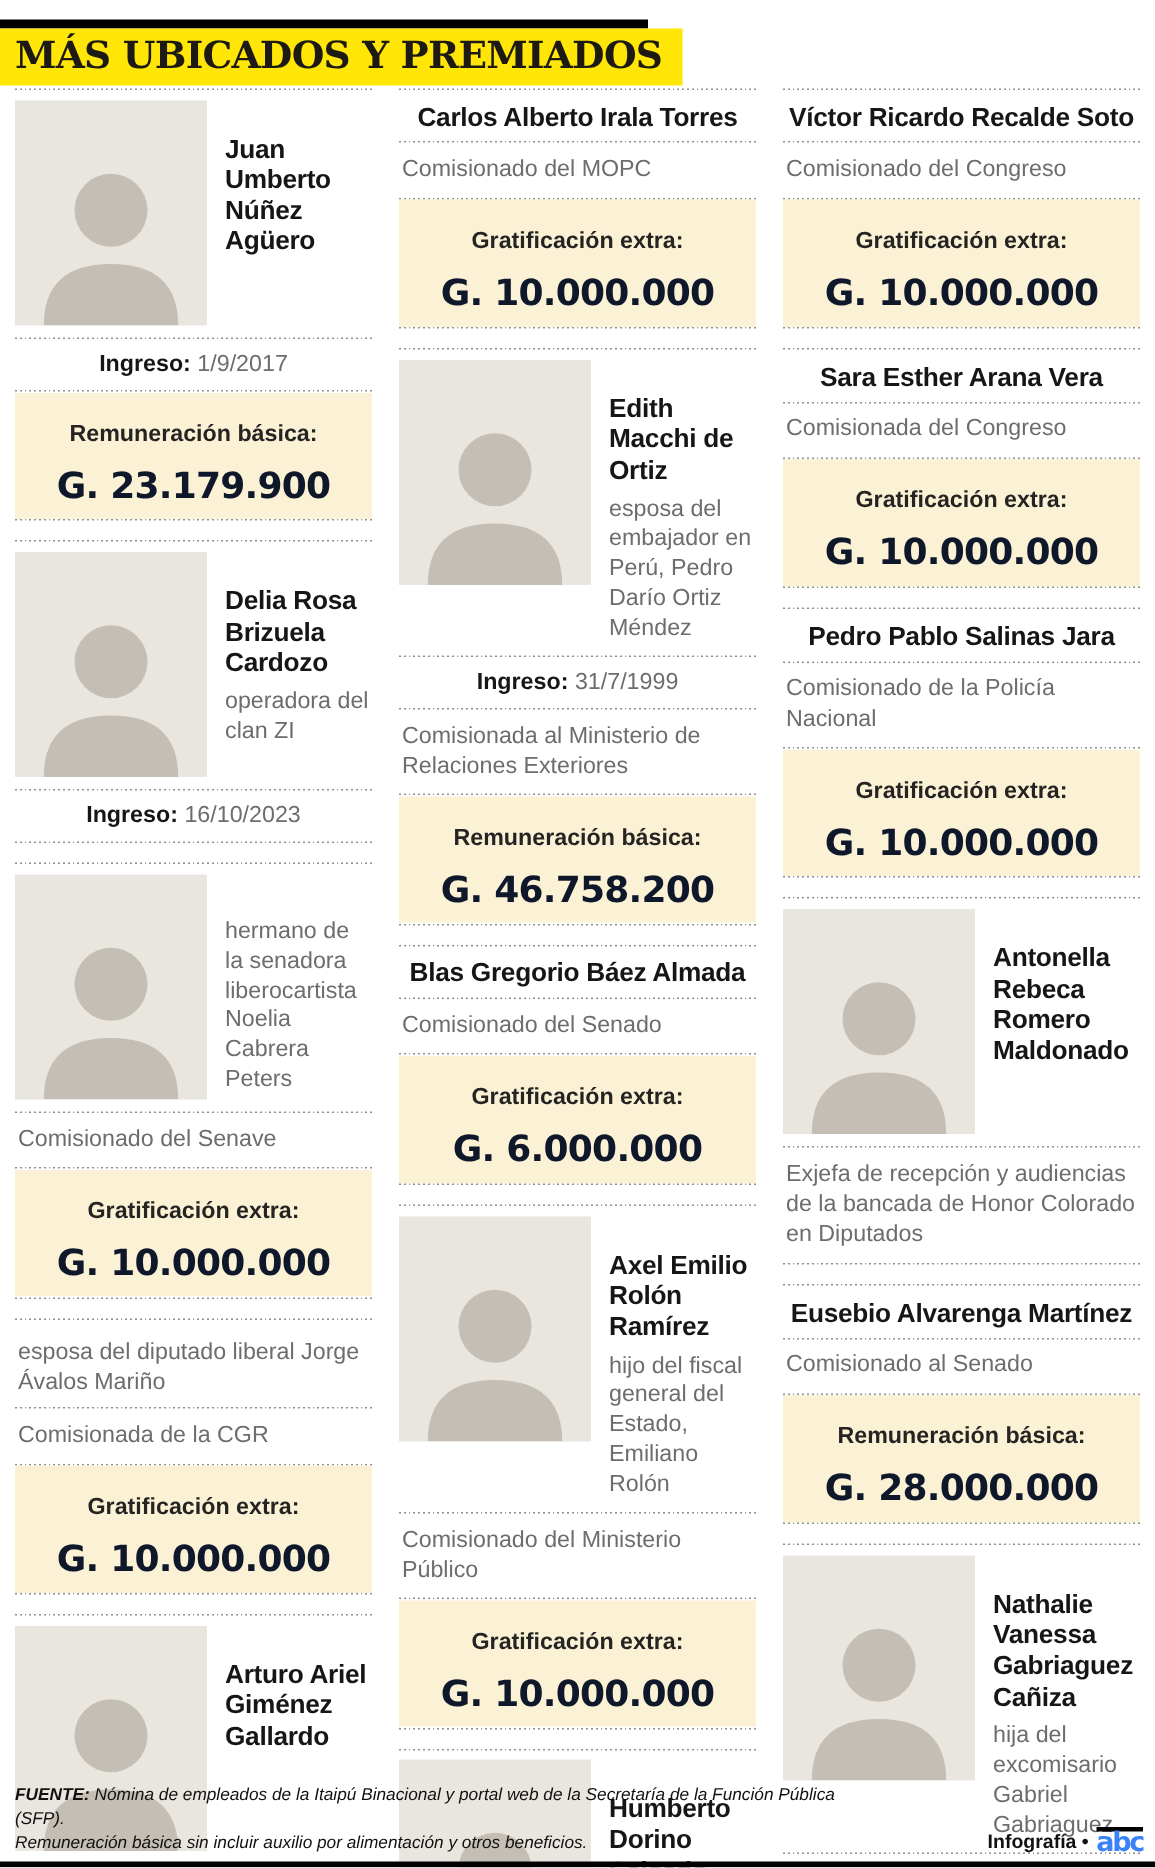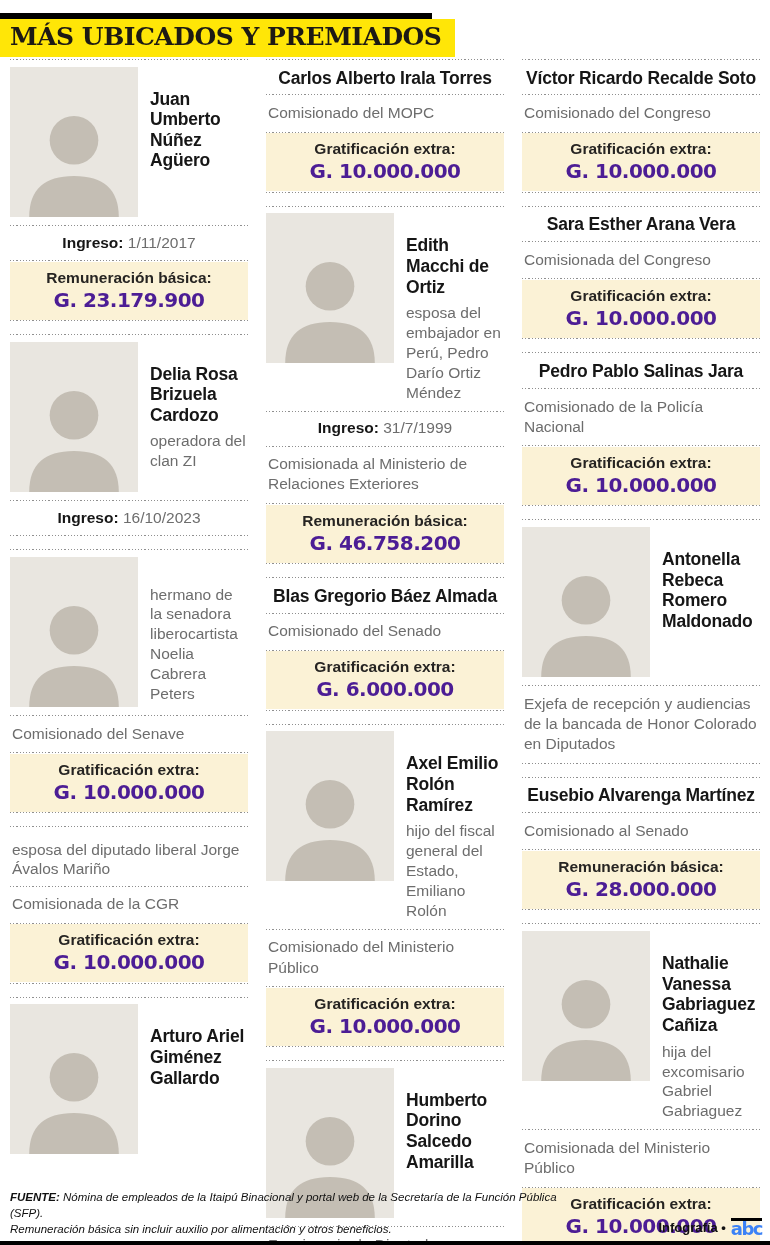--- a/index.html
+++ b/index.html
@@ -49,24 +49,24 @@
     text-align:center;padding:7px 0 8px 0;font-size:15.5px;
   }
   .ing-label{font-weight:bold;color:#161616;}
   .ing-value{color:#6d6d6d;}
   .row-role{
     padding:7px 2px 8px 2px;font-size:15.5px;line-height:1.3;color:#6d6d6d;
   }
   .amount-box{
     background:#fbf2d6;text-align:center;padding:7px 4px 9px 4px;
   }
-  .amt-label{margin:0;font-size:15.5px;font-weight:bold;color:#262422;}
+  .amt-label{margin:12px;font-size:15.5px;font-weight:bold;color:#262422;}
   .amt-value{
     margin:2px 0 0 0;font-family:"DejaVu Sans", sans-serif;font-weight:bold;
-    font-size:20px;letter-spacing:-0.5px;color:#4c1d95;line-height:1.1;
+    font-size:24px;letter-spacing:-0.5px;color:#0f172a;line-height:1.1;
   }
   
   .footer{
     position:absolute;left:10px;right:8px;bottom:8px;
     display:flex;justify-content:space-between;align-items:flex-end;gap:12px;
   }
   .source{
     font-style:italic;font-size:11.5px;line-height:1.4;color:#111;max-width:560px;
   }
   .source b{font-style:italic;margin-top:32px;}
@@ -100,21 +100,21 @@
               <svg viewBox="0 0 100 90" preserveAspectRatio="xMidYMax meet">
                 <circle cx="50" cy="30" r="19" fill="#c4beb4"></circle>
                 <path d="M15 90 Q15 58 50 58 Q85 58 85 90 Z" fill="#c4beb4"></path>
               </svg>
             </div>
             <div class="head-text">
               <h3 class="name">Juan Umberto Núñez Agüero</h3>
             </div>
           </div>
           <div class="dotline"></div>
-          <div class="row-ingreso"><span class="ing-label">Ingreso:</span> <span class="ing-value">1/11/2017</span></div>
+          <div class="row-ingreso"><span class="ing-label">Ingreso:</span> <span class="ing-value">1/9/2017</span></div>
           <div class="dotline"></div>
           <div class="amount-box">
             <p class="amt-label">Remuneración básica:</p>
             <p class="amt-value">G. 23.179.900</p>
           </div>
           <div class="dotline"></div>
         </div>
         <div class="entry">
           <div class="dotline"></div>
           <div class="head-photo">

